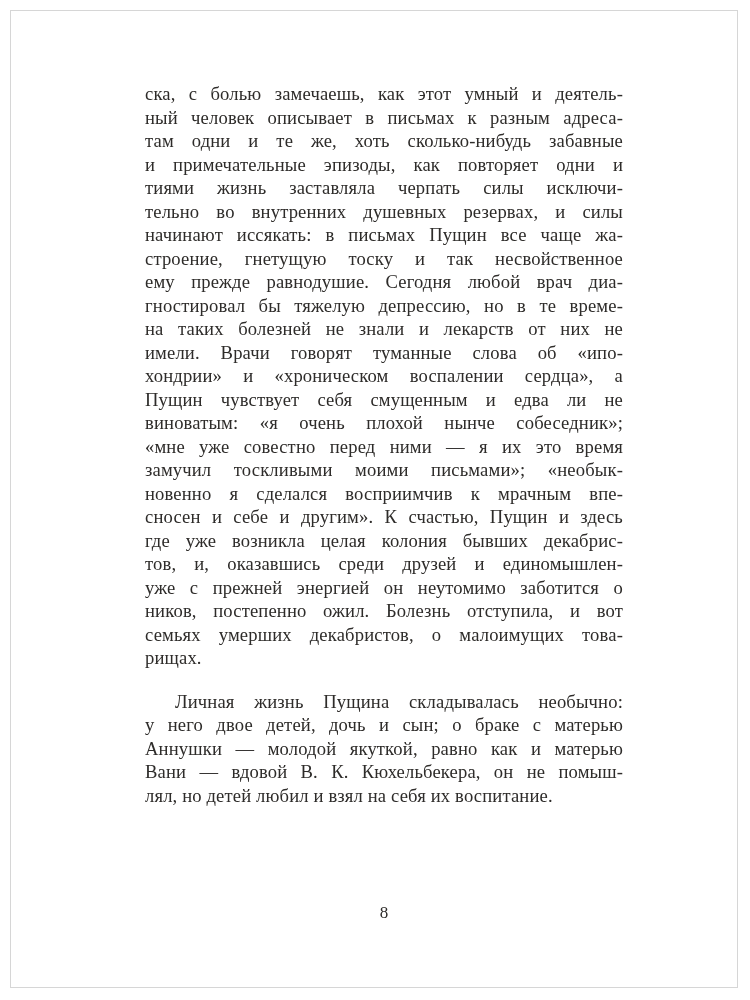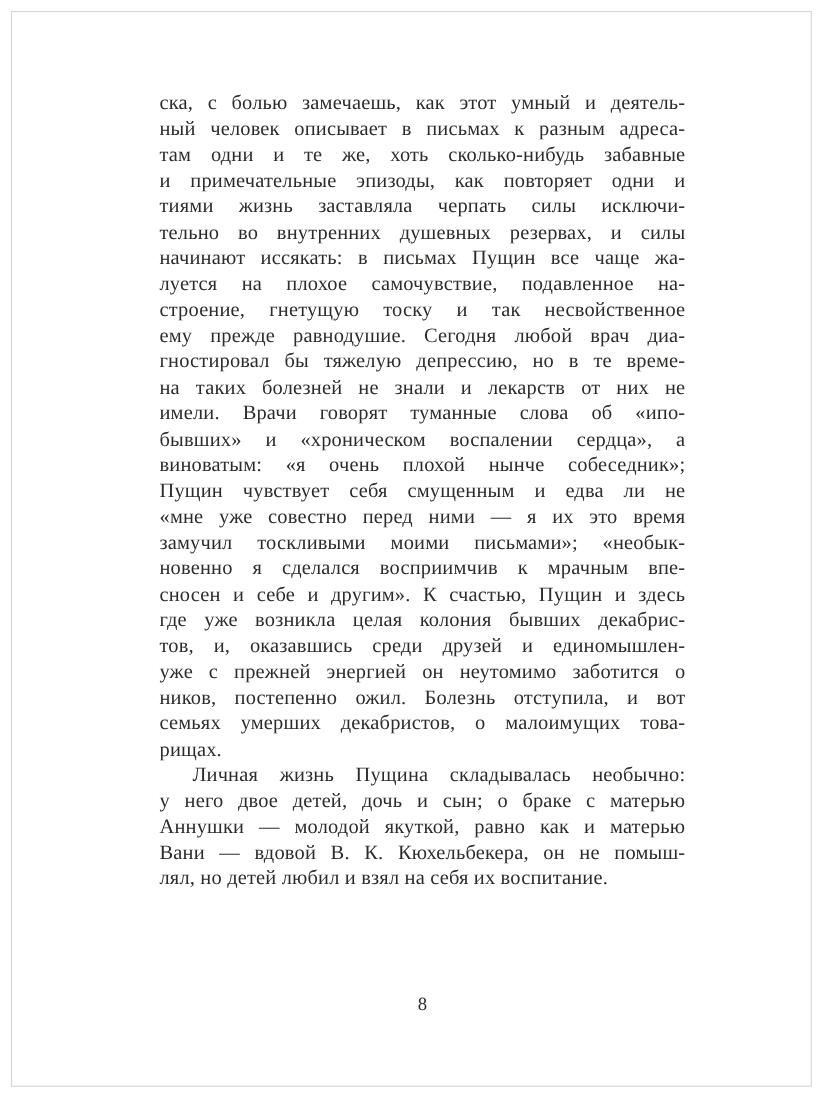--- a/index.html
+++ b/index.html
@@ -39,20 +39,21 @@
     text-align: justify;
     text-align-last: justify;
     white-space: nowrap;
   }
   .line.last {
     text-align-last: left;
     white-space: normal;
   }
   .line.indent {
     text-indent: 30px;
+    margin-top: 20px;
   }
   .page-number {
     position: absolute;
     top: 903px;
     left: 145px;
     width: 478px;
     text-align: center;
     font-size: 17px;
     color: #2e2c2a;
   }
@@ -63,29 +64,28 @@
 <div class="page">
   <div class="page-border"></div>
   <div class="page-text">
       <div class="line">ска, с болью замечаешь, как этот умный и деятель-</div>
       <div class="line">ный человек описывает в письмах к разным адреса-</div>
       <div class="line">там одни и те же, хоть сколько-нибудь забавные</div>
       <div class="line">и примечательные эпизоды, как повторяет одни и</div>
       <div class="line">тиями жизнь заставляла черпать силы исключи-</div>
       <div class="line">тельно во внутренних душевных резервах, и силы</div>
       <div class="line">начинают иссякать: в письмах Пущин все чаще жа-</div>
-      <div class="line">луется на плохое самочувствие, подавленное на-</div>
       <div class="line">строение, гнетущую тоску и так несвойственное</div>
       <div class="line">ему прежде равнодушие. Сегодня любой врач диа-</div>
       <div class="line">гностировал бы тяжелую депрессию, но в те време-</div>
       <div class="line">на таких болезней не знали и лекарств от них не</div>
       <div class="line">имели. Врачи говорят туманные слова об «ипо-</div>
-      <div class="line">бывших» и «хроническом воспалении сердца», а</div>
+      <div class="line">хондрии» и «хроническом воспалении сердца», а</div>
+      <div class="line">Пущин чувствует себя смущенным и едва ли не</div>
       <div class="line">виноватым: «я очень плохой нынче собеседник»;</div>
-      <div class="line">Пущин чувствует себя смущенным и едва ли не</div>
       <div class="line">«мне уже совестно перед ними — я их это время</div>
       <div class="line">замучил тоскливыми моими письмами»; «необык-</div>
       <div class="line">новенно я сделался восприимчив к мрачным впе-</div>
       <div class="line">сносен и себе и другим». К счастью, Пущин и здесь</div>
       <div class="line">где уже возникла целая колония бывших декабрис-</div>
       <div class="line">тов, и, оказавшись среди друзей и единомышлен-</div>
       <div class="line">уже с прежней энергией он неутомимо заботится о</div>
       <div class="line">ников, постепенно ожил. Болезнь отступила, и вот</div>
       <div class="line">семьях умерших декабристов, о малоимущих това-</div>
       <div class="line last">рищах.</div>

